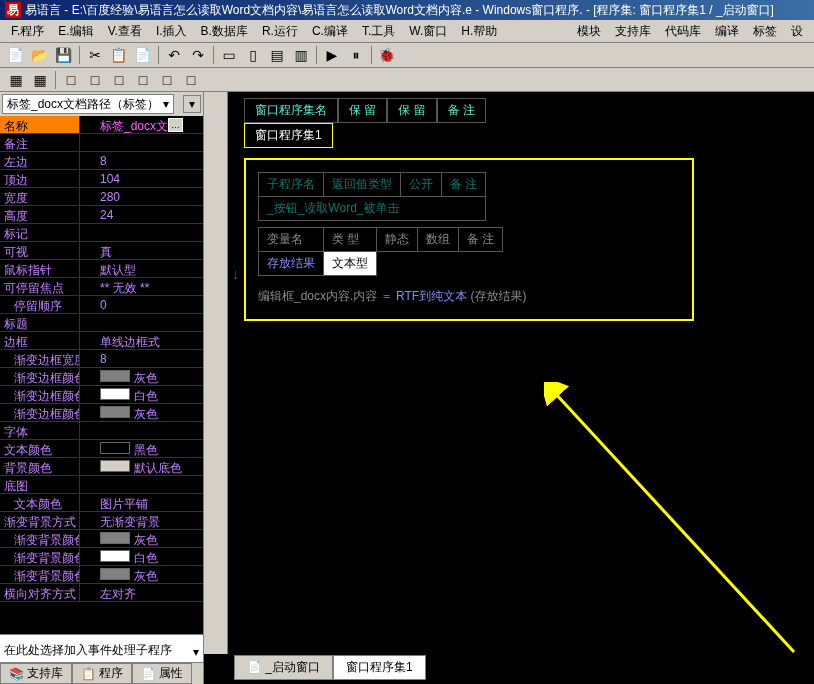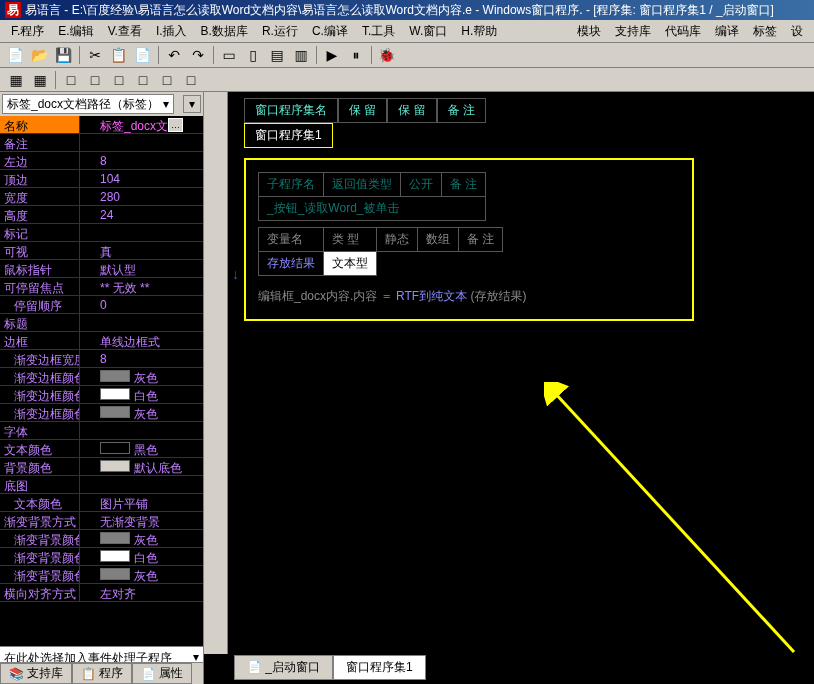--- a/index.html
+++ b/index.html
@@ -20,21 +20,21 @@
 .sq-btn { width: 18px; height: 18px; border: 1px solid #808080; background: #d4d0c8; display: flex; align-items: center; justify-content: center; cursor: pointer; }
 .prop-grid { flex: 1; background: black; overflow-y: auto; }
 .prop-row { display: flex; height: 18px; border-bottom: 1px solid #333; }
 .prop-label { width: 80px; color: #c080ff; padding: 2px 4px; border-right: 1px solid #333; white-space: nowrap; overflow: hidden; }
 .prop-label.indent { padding-left: 14px; }
 .prop-value { flex: 1; color: #c080ff; padding: 2px 20px; white-space: nowrap; overflow: hidden; display: flex; align-items: flex-start; }
 .prop-row.header .prop-label { background: #ff8000; color: black; }
 .prop-row.header .prop-value { color: #ff60ff; }
 .prop-row.header .dots-btn { width: 16px; height: 14px; background: #d4d0c8; border: 1px solid #fff; color: black; display: flex; align-items: center; justify-content: center; margin-left: auto; font-size: 9px; cursor:pointer; }
 .color-swatch { width: 30px; height: 12px; border: 1px solid #666; margin-right: 4px; display: inline-block; }
-.prop-footer { background: white; color: black; padding: 3px 4px; height: 16px; border-top: 1px solid #808080; display: flex; align-items: flex-start; justify-content: space-between; }
+.prop-footer { background: white; color: black; padding: 3px 4px; height: 28px; border-top: 1px solid #808080; display: flex; align-items: flex-end; justify-content: space-between; }
 .bottom-tabs { display: flex; height: 22px; background: #d4d0c8; border-top: 1px solid #808080; }
 .btab { padding: 2px 8px; border: 1px solid #808080; background: #d4d0c8; display: flex; align-items: center; gap: 3px; cursor: pointer; font-size: 12px; }
 .right-panel { flex: 1; background: black; position: relative; }
 .editor-area { position: absolute; top: 6px; left: 40px; right: 8px; bottom: 30px; background: black; }
 .tab-header-row { display: flex; }
 .tab-header-row .cell { border: 1px solid #555; padding: 3px 10px; color: #5eead4; background: black; }
 .tab-header-row .cell.active { border: 1px solid #ff0; color: white; }
 .yellow-box { border: 2px solid #ff0; margin-top: 10px; padding: 12px; width: 450px; }
 .proc-table { border-collapse: collapse; }
 .proc-table td { border: 1px solid #555; padding: 3px 8px; color: #0f766e; }

